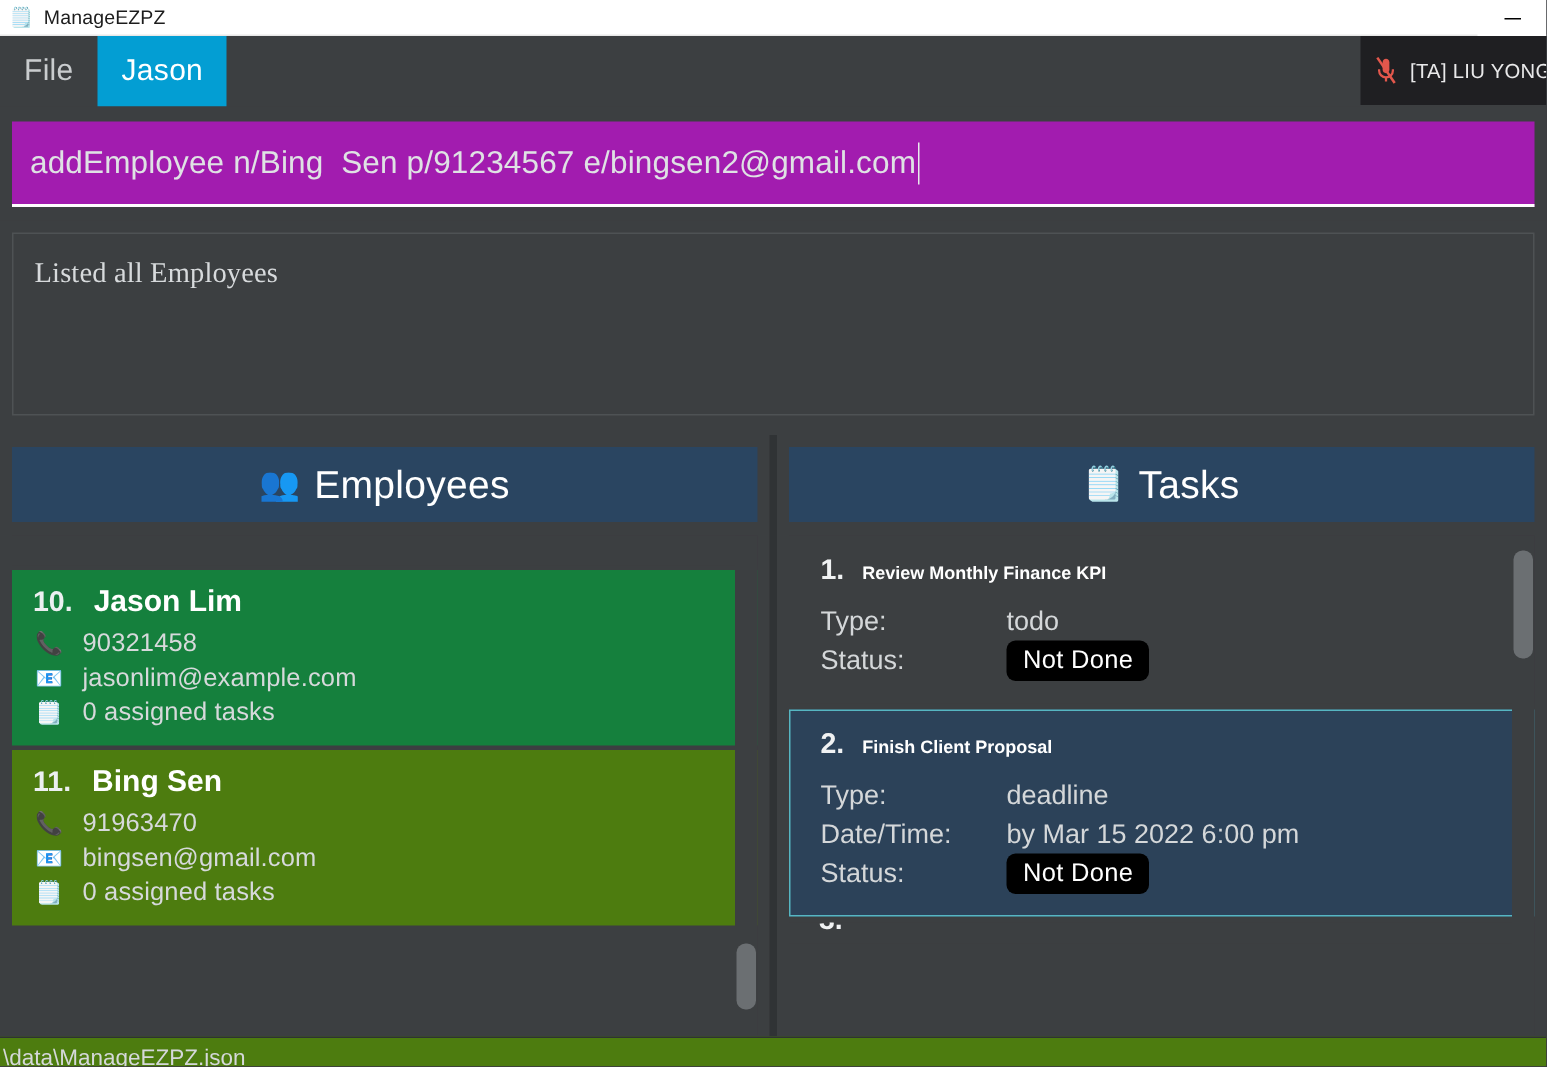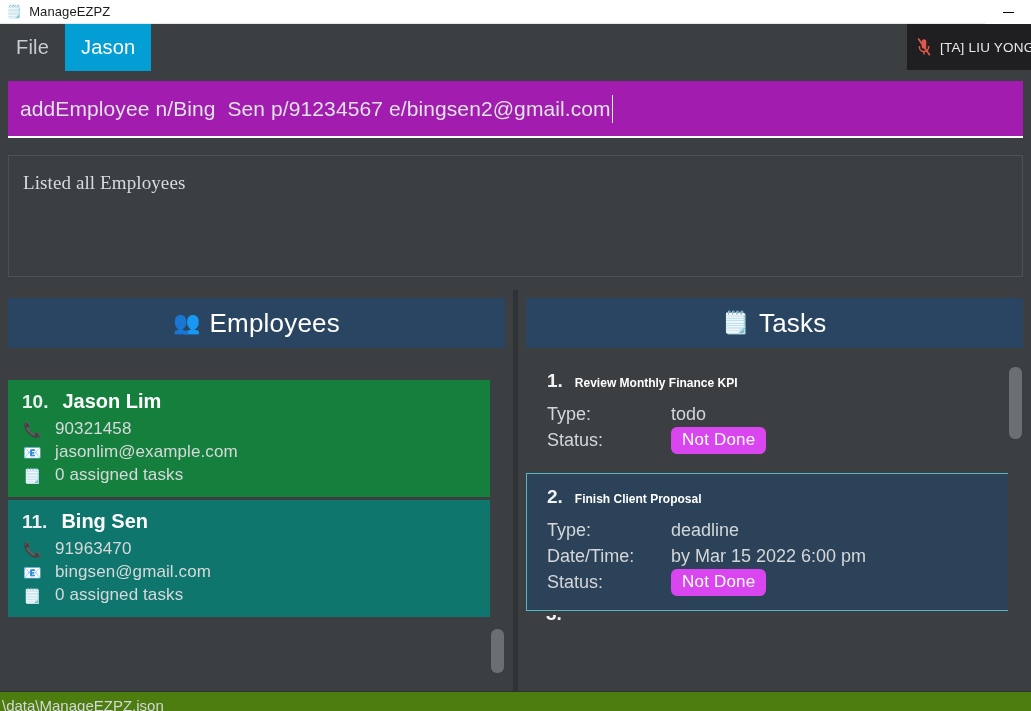--- a/index.html
+++ b/index.html
@@ -217,21 +217,21 @@
   .list-viewport {
     position: relative;
     width: 100%;
     height: 333px;
     overflow: hidden;
     background: #3c3f41;
   }
 
   
   .emp-card {
-    background: #0f766e;
+    background: #4d7c0f;
     padding: 10px 14px 12px 14px;
     margin-bottom: 3px;
   }
   .emp-card.alt { background: #15803d; }
   .emp-head {
     display: flex;
     align-items: baseline;
     gap: 14px;
     margin-bottom: 6px;
   }
@@ -313,21 +313,21 @@
     flex: 0 0 124px;
     font-size: 18px;
     color: #d4d7d9;
   }
   .task-value {
     font-size: 18px;
     color: #d4d7d9;
   }
   .status-badge {
     display: inline-block;
-    background: #d946ef;
+    background: #000000;
     color: #ffffff;
     font-size: 17px;
     padding: 3px 11px 4px 11px;
     border-radius: 6px;
     letter-spacing: 0.2px;
   }
   .task-card-partial {
     height: 14px;
     overflow: hidden;
     background: #3c3f41;

